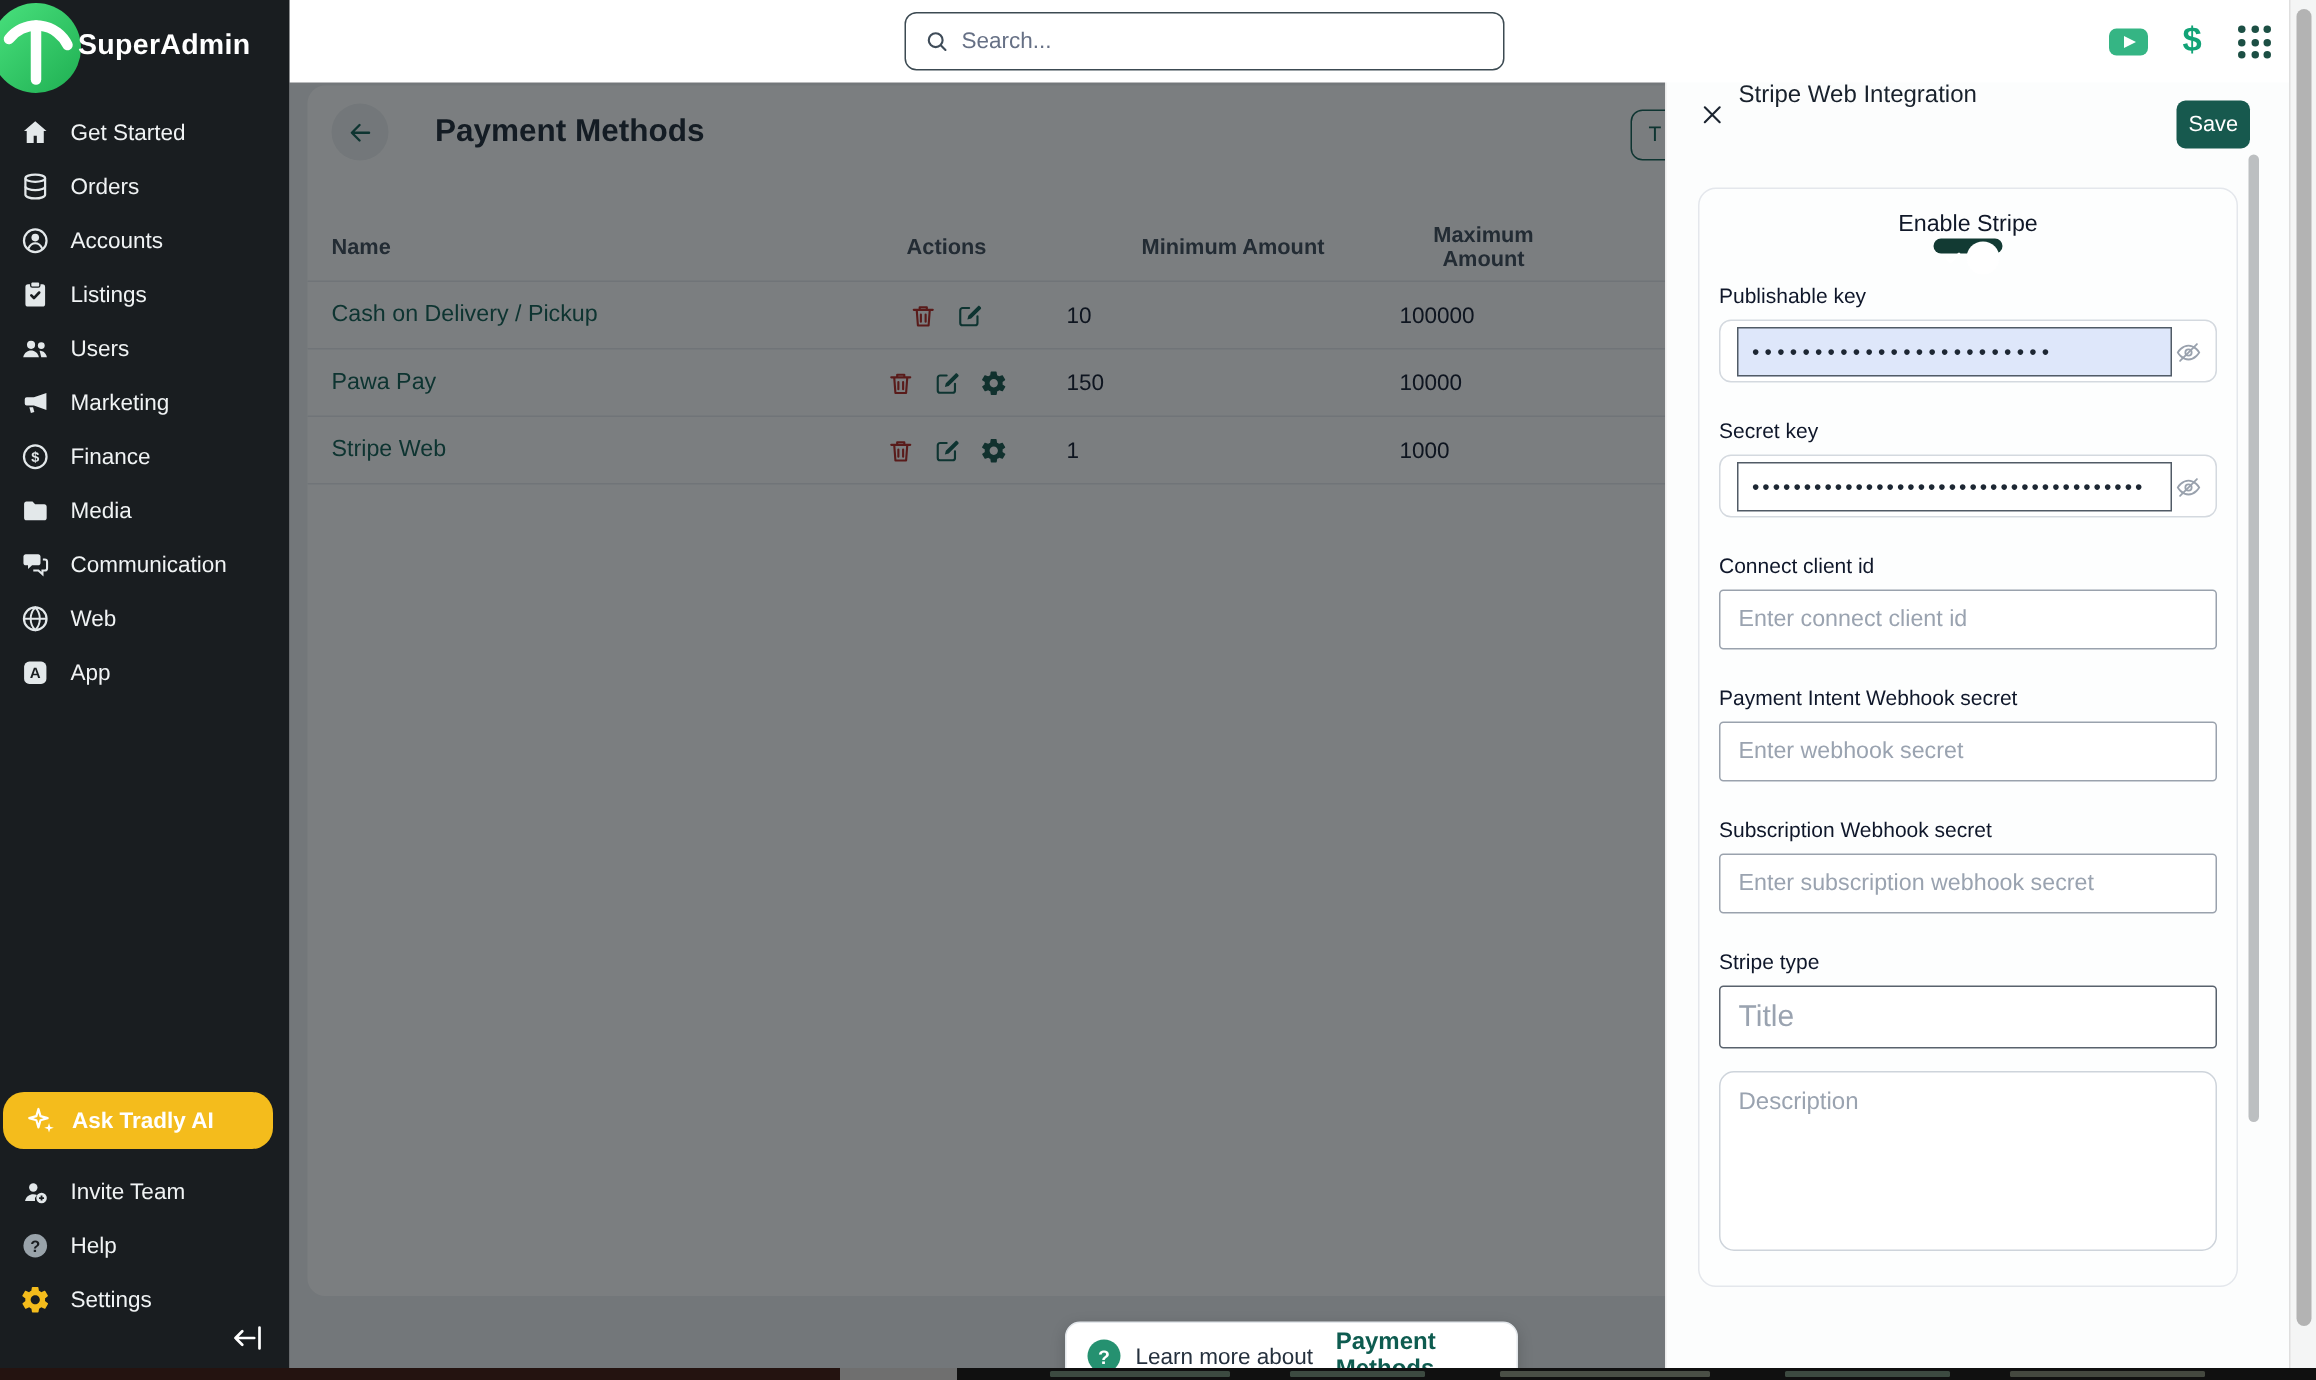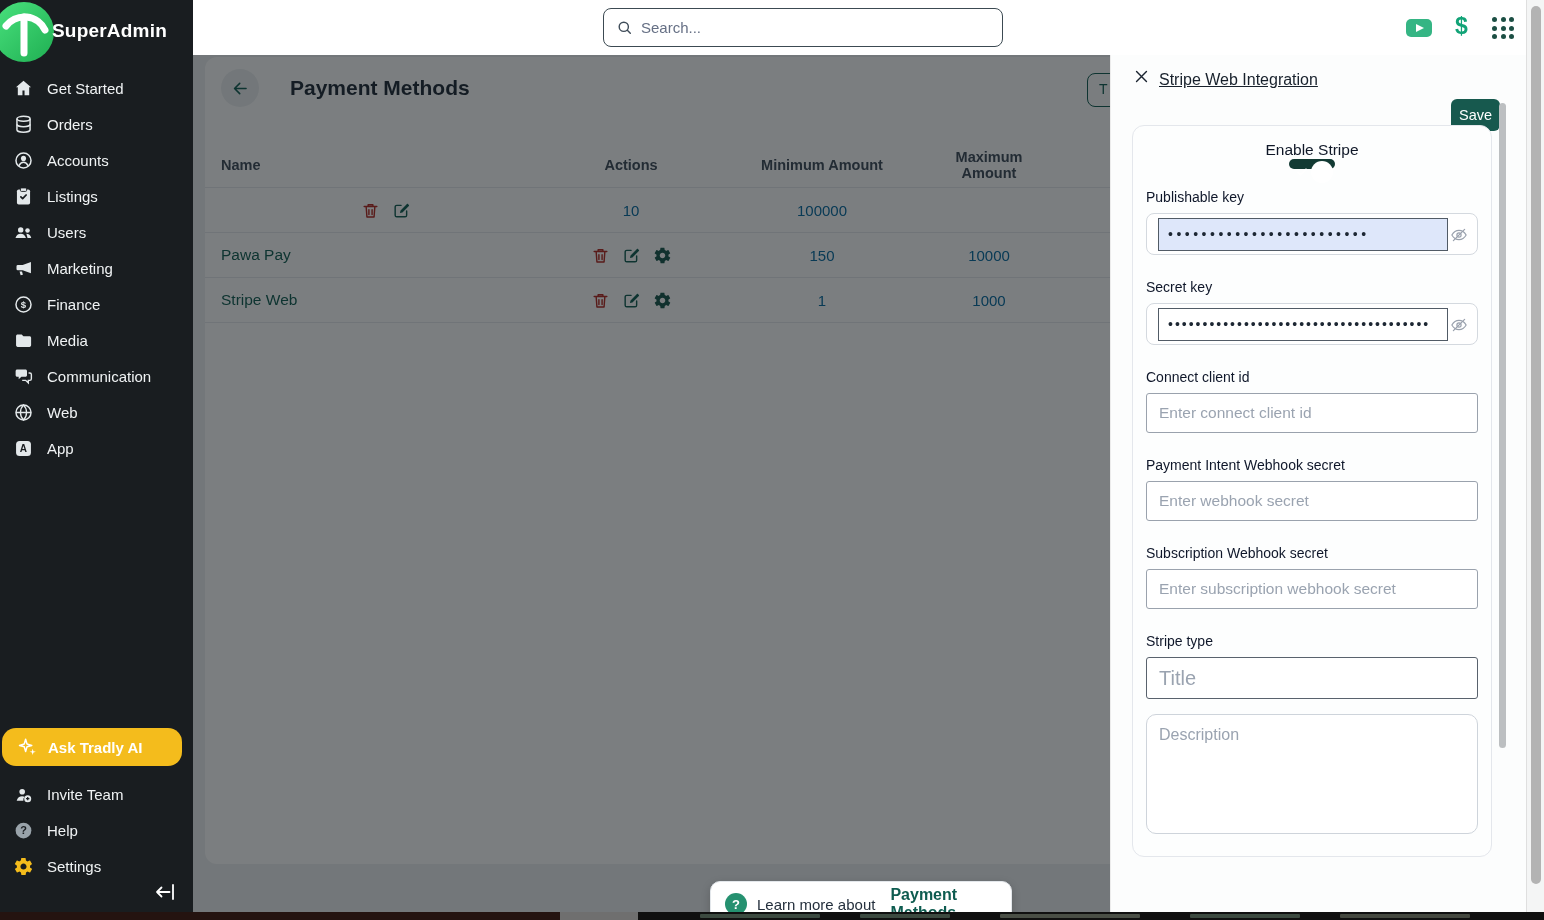--- a/index.html
+++ b/index.html
@@ -39,42 +39,42 @@
   .back-btn { position:absolute; left:16px; top:12px; width:38px; height:38px; border-radius:50%; background:#edf0f1; display:flex; align-items:center; justify-content:center; cursor:pointer; }
   .back-btn svg { width:19px; height:19px; }
   .page-title { position:absolute; left:85px; top:19px; font-size:21px; font-weight:600; color:#1b2733; }
   .t-btn { position:absolute; left:882px; top:16px; width:46px; height:34px; border:1.5px solid #0e5c50; border-radius:8px; background:#fdfdfd; color:#0e5c50; font-size:14px; padding-left:11px; line-height:31px; cursor:pointer; }
   .pm-table { position:absolute; left:0; top:72px; width:1105px;margin-top:13px; }
   .t-row { display:grid; grid-template-columns:330px 160px 222px 112px; align-items:center; height:45px; padding-left:16px; border-bottom:1px solid #e6e9ed; }
   .t-head { height:46px; border-bottom:1px solid #e6e9ed; }
   .th { font-size:14.5px; font-weight:700; color:#3c4958; }
   .th.c, .td.c { text-align:center; }
   .td-name { font-size:15.5px; color:#0e5c50; }
-  .td-amt { font-size:15px; color:#0369a1; text-align:center; }
+  .td-amt { font-size:15px; color:#0f172a; text-align:left; }
   .actions-cell { display:flex; justify-content:center; align-items:center; gap:12px; }
   .icon-btn { width:19px; height:19px; cursor:pointer; }
   .icon-btn svg { width:19px; height:19px; display:block; }
   .ic-del { color:#b3251e; }
   .ic-edit { color:#0e5c50; }
   .ic-gear { color:#14544a; }
 
   #overlay { position:absolute; left:193px; top:55px; width:917px; height:857px; background:rgba(15,20,24,0.55); z-index:40; }
 
   
   .learn-pop { position:absolute; left:710px; top:881px; width:302px; height:46px; background:#fff; border:1px solid #e3e7eb; border-radius:10px; box-shadow:0 3px 10px rgba(0,0,0,.18); display:flex; align-items:center; padding-left:14px; gap:10px; z-index:50; }
   .q-circle { width:22px; height:22px; border-radius:50%; background:#259170; color:#fff; font-size:13px; font-weight:700; display:flex; align-items:center; justify-content:center; flex:0 0 22px; }
   .learn-txt { font-size:15px; color:#25303d; white-space:nowrap; }
   .learn-link { font-size:16px; font-weight:700; color:#0e5c50; margin-left:5px; cursor:pointer; }
 
   
   #panel { position:absolute; left:1110px; top:55px; width:416px; height:857px; background:#fcfdfd; border-left:1px solid #ececec; z-index:60; overflow:hidden; }
   .panel-close { position:absolute; left:22px; top:13px; width:17px; height:17px; cursor:pointer; }
   .panel-close svg { width:17px; height:17px; }
-  .panel-title { position:absolute; left:48px; top:16px; font-size:16px; color:#18212c;text-decoration:underline; }
-  .save-btn { position:absolute; left:340px; top:12px; width:49px; height:32px; background:#17594e; color:#fff; border:none; border-radius:6px; font-size:14.5px; font-family:"Liberation Sans",sans-serif; cursor:pointer;margin-top:32px; }
+  .panel-title { position:absolute; left:48px; top:0; font-size:16px; color:#18212c; }
+  .save-btn { position:absolute; left:340px; top:12px; width:49px; height:32px; background:#17594e; color:#fff; border:none; border-radius:6px; font-size:14.5px; font-family:"Liberation Sans",sans-serif; cursor:pointer; }
   .panel-scroll { position:absolute; left:388px; top:48px; width:7px; height:645px; background:#bcbfc1; border-radius:4px; cursor:pointer; }
   .form-card { position:absolute; left:21px; top:70px; width:360px; background:#fdfefe; border:1px solid #e4e7ec; border-radius:12px; padding:15px 13px 18px 13px; }
   .enable-row { display:flex; align-items:center; justify-content:space-between; height:28px;flex-direction:column; }
   .enable-label { font-size:15.5px; color:#101828; }
   .toggle { position:relative; width:46px; height:26px; border-radius:13px; background:#123a33; cursor:pointer; }
   .toggle .knob { position:absolute; right:2px; top:2px; width:22px; height:22px; border-radius:50%; background:#fff; }
   .toggle svg { position:absolute; left:7px; top:7px; width:12px; height:12px; }
   .fld-label { margin:24px 0 8px; font-size:14px; color:#0f172a; }
   .fld-label.first { margin-top:20px; }
   .masked-wrap { position:relative; height:42px; border:1px solid #d4d9df; border-radius:8px; background:#fff; }
@@ -280,20 +280,21 @@
 
       <div class="pm-table">
         <div class="t-row t-head">
           <div class="th">Name</div>
           <div class="th c">Actions</div>
           <div class="th c">Minimum Amount</div>
           <div class="th c">Maximum Amount</div>
         </div>
 
         <div class="t-row">
+          <div class="td td-name">Cash on Delivery / Pickup</div>
           <div class="td actions-cell">
             <span class="icon-btn ic-del">
                 <svg viewBox="0 0 24 24" fill="none" stroke="currentColor" stroke-width="1.8" stroke-linecap="round" stroke-linejoin="round">
                   <path d="M4 7h16M9 7V4.8h6V7M6.5 7l1 13.2h9l1-13.2M10 11v6M14 11v6"></path>
                 </svg>
               </span>
             <span class="icon-btn ic-edit">
                 <svg viewBox="0 0 24 24" fill="none" stroke="currentColor" stroke-width="1.8">
                   <path d="M11.5 5.5H6c-1.1 0-2 .9-2 2V18c0 1.1.9 2 2 2h10.5c1.1 0 2-.9 2-2v-5.5" stroke-linecap="round"></path>
                   <path d="M19.6 3.2l1.7 1.7c.4.4.4 1 0 1.4l-8.1 8.1-3.2.8.8-3.2 8.1-8.1c.4-.4 1-.4 1.4 0z" fill="currentColor" stroke="none"></path>

